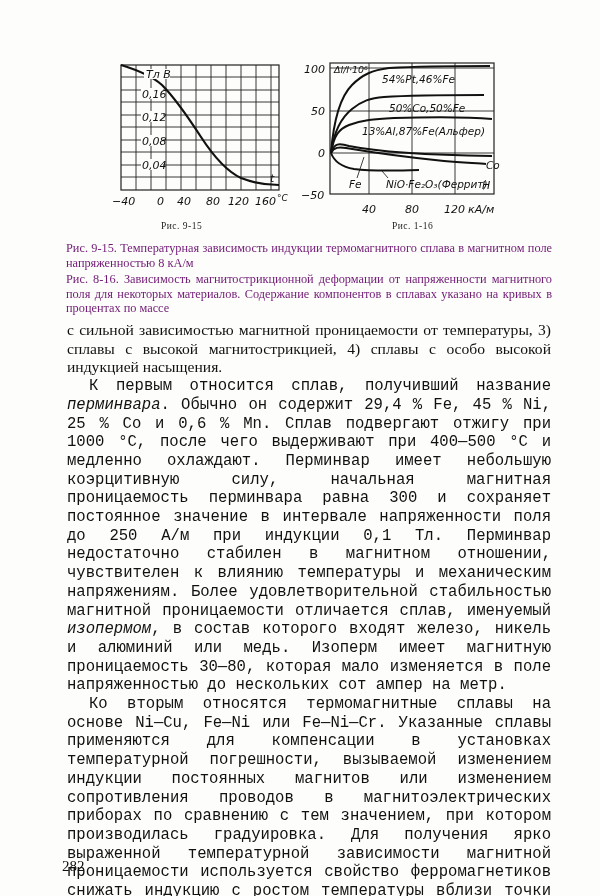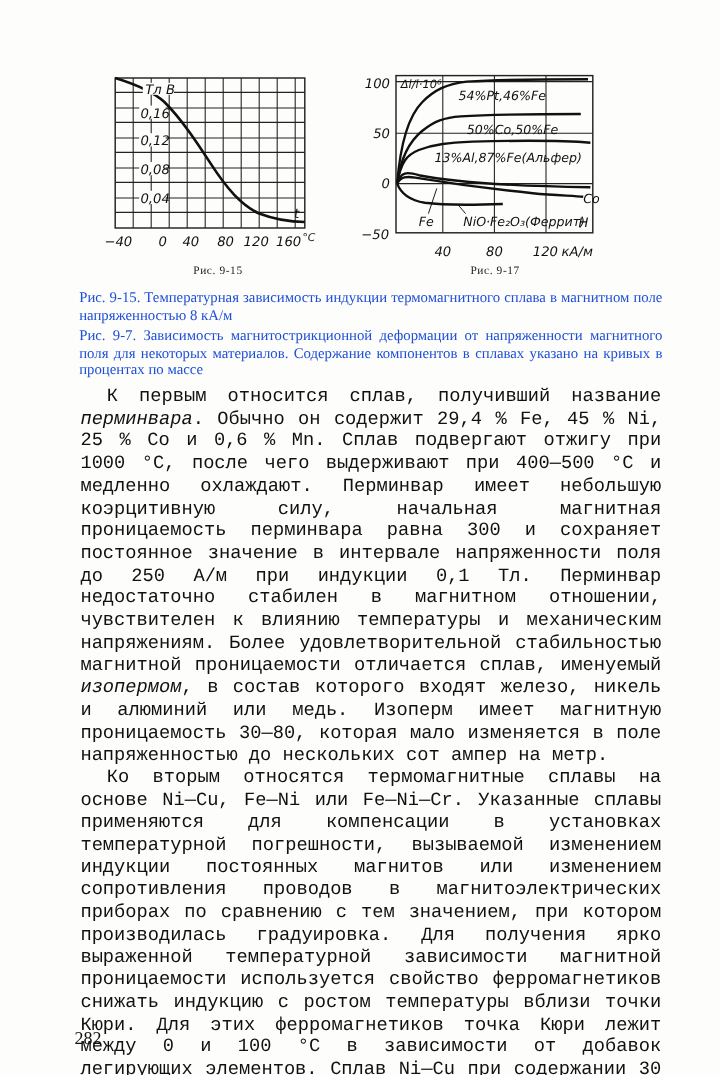--- a/index.html
+++ b/index.html
@@ -1,33 +1,33 @@
 <!DOCTYPE html>
 <html><head>
 <meta charset="utf-8">
 <style>
   html, body { margin:0; padding:0; }
   body { width:600px; height:896px; background:#fdfdfb; position:relative; overflow:hidden;
          font-family:"DejaVu Serif", serif; color:#1a1a1a; }
   .fig { position:absolute; }
   .fig svg { display:block; }
   .cap-label { position:absolute; font-size:9.5px; font-family:"Liberation Serif", serif; color:#222; letter-spacing:0.5px; }
-  .caption { position:absolute; left:66px; width:486px; font-family:"Liberation Serif", serif; font-size:12.3px; line-height:14.5px; text-align:justify; color:#1d4ed8; }
+  .caption { position:absolute; left:66px; width:486px; font-family:"Liberation Serif", serif; font-size:12.3px; line-height:14.5px; text-align:justify; color:#701a75; }
   .body-text { position:absolute; left:67px; width:484px; top:321px; font-family:"Liberation Serif", serif; font-size:15.6px; line-height:18.7px; color:#111; }
   .body-text p { margin:0; text-align:justify; text-align-last:justify; }
   .body-text p.last { text-align-last:left; }
   .body-text p.indent { text-indent:22px;font-family:Liberation Mono, monospace; }
   .page-num { position:absolute; left:62px; top:858px; font-family:"Liberation Serif", serif; font-size:15px; color:#111; }
   .axis-text { font-family:"DejaVu Sans", sans-serif; font-style:italic; font-size:11px; fill:#111; }
   .curve-label { font-family:"DejaVu Sans", sans-serif; font-style:italic; font-size:10.5px; fill:#111; }
 </style>
 </head>
 <body>
 
-<div class="fig" style="left:81px; top:55px;">
+<div class="fig" style="left:106px; top:55px;">
   <svg width="190" height="170" viewBox="0 0 190 170">
 
     <g stroke="#222" stroke-width="0.9">
       <rect x="15" y="10" width="158" height="125" fill="none" stroke-width="1.2"></rect>
       <line x1="30" y1="10" x2="30" y2="135"></line>
       <line x1="45" y1="10" x2="45" y2="135"></line>
       <line x1="60" y1="10" x2="60" y2="135"></line>
       <line x1="75" y1="10" x2="75" y2="135"></line>
       <line x1="90" y1="10" x2="90" y2="135"></line>
       <line x1="105" y1="10" x2="105" y2="135"></line>
@@ -107,23 +107,24 @@
     <text class="curve-label" x="88" y="28">54%Pt,46%Fe</text>
     <text class="curve-label" x="95" y="57">50%Co,50%Fe</text>
     <text class="curve-label" x="68" y="80">13%Al,87%Fe(Альфер)</text>
     <text class="curve-label" x="192" y="114">Co</text>
     <text class="curve-label" x="55" y="133">Fe</text>
     <text class="curve-label" x="92" y="133">NiO·Fe₂O₃(Феррит)</text>
     <line x1="63" y1="123" x2="70" y2="102" stroke="#111" stroke-width="0.8"></line>
     <line x1="94" y1="123" x2="88" y2="116" stroke="#111" stroke-width="0.8"></line>
   </svg>
 </div>
-<div class="cap-label" style="left:392px; top:221px;">Рис. 9-17</div>
+<div class="cap-label" style="left:392px; top:221px;">Рис. 1-16</div>
 
 <div class="caption" style="top:241px;">Рис. 9-15. Температурная зависимость индукции термомагнитного сплава в магнитном поле напряженностью 8 кА/м</div>
-<div class="caption" style="top:272px;">Рис. 9-7. Зависимость магнитострикционной деформации от напряженности магнитного поля для некоторых материалов. Содержание компонентов в сплавах указано на кривых в процентах по массе</div>
+<div class="caption" style="top:272px;">Рис. 8-16. Зависимость магнитострикционной деформации от напряженности магнитного поля для некоторых материалов. Содержание компонентов в сплавах указано на кривых в процентах по массе</div>
 
 <div class="body-text">
+  <p class="last">с сильной зависимостью магнитной проницаемости от температуры, 3) сплавы с высокой магнитострикцией, 4) сплавы с особо высокой индукцией насыщения.</p>
   <p class="indent last"><span>К первым относится сплав, получивший название </span><em>перминвара</em><span>. Обычно он содержит 29,4 % Fe, 45 % Ni, 25 % Co и 0,6 % Mn. Сплав подвергают отжигу при 1000 °C, после чего выдерживают при 400—500 °C и медленно охлаждают. Перминвар имеет небольшую коэрцитивную силу, начальная магнитная проницаемость перминвара равна 300 и сохраняет постоянное значение в интервале напряженности поля до 250 А/м при индукции 0,1 Тл. Перминвар недостаточно стабилен в магнитном отношении, чувствителен к влиянию температуры и механическим напряжениям. Более удовлетворительной стабильностью магнитной проницаемости отличается сплав, именуемый </span><em>изопермом</em><span>, в состав которого входят железо, никель и алюминий или медь. Изоперм имеет магнитную проницаемость 30—80, которая мало изменяется в поле напряженностью до нескольких сот ампер на метр.</span></p>
   <p class="indent last">Ко вторым относятся термомагнитные сплавы на основе Ni—Cu, Fe—Ni или Fe—Ni—Cr. Указанные сплавы применяются для компенсации в установках температурной погрешности, вызываемой изменением индукции постоянных магнитов или изменением сопротивления проводов в магнитоэлектрических приборах по сравнению с тем значением, при котором производилась градуировка. Для получения ярко выраженной температурной зависимости магнитной проницаемости используется свойство ферромагнетиков снижать индукцию с ростом температуры вблизи точки Кюри. Для этих ферромагнетиков точка Кюри лежит между 0 и 100 °C в зависимости от добавок легирующих элементов. Сплав Ni—Cu при содержании 30 % Cu может компенсировать температурные погрешности для пределов температуры от —20 до +80 °C (рис. 9-15); а при 40 % Cu — от —50 до +10 °C. Наибольшее техническое применение получили сплавы Fe—Ni—Co (компенсаторы). Достоинствами их являются:</p>
 </div>
 
 <div class="page-num">282</div>
 
 </body></html>

